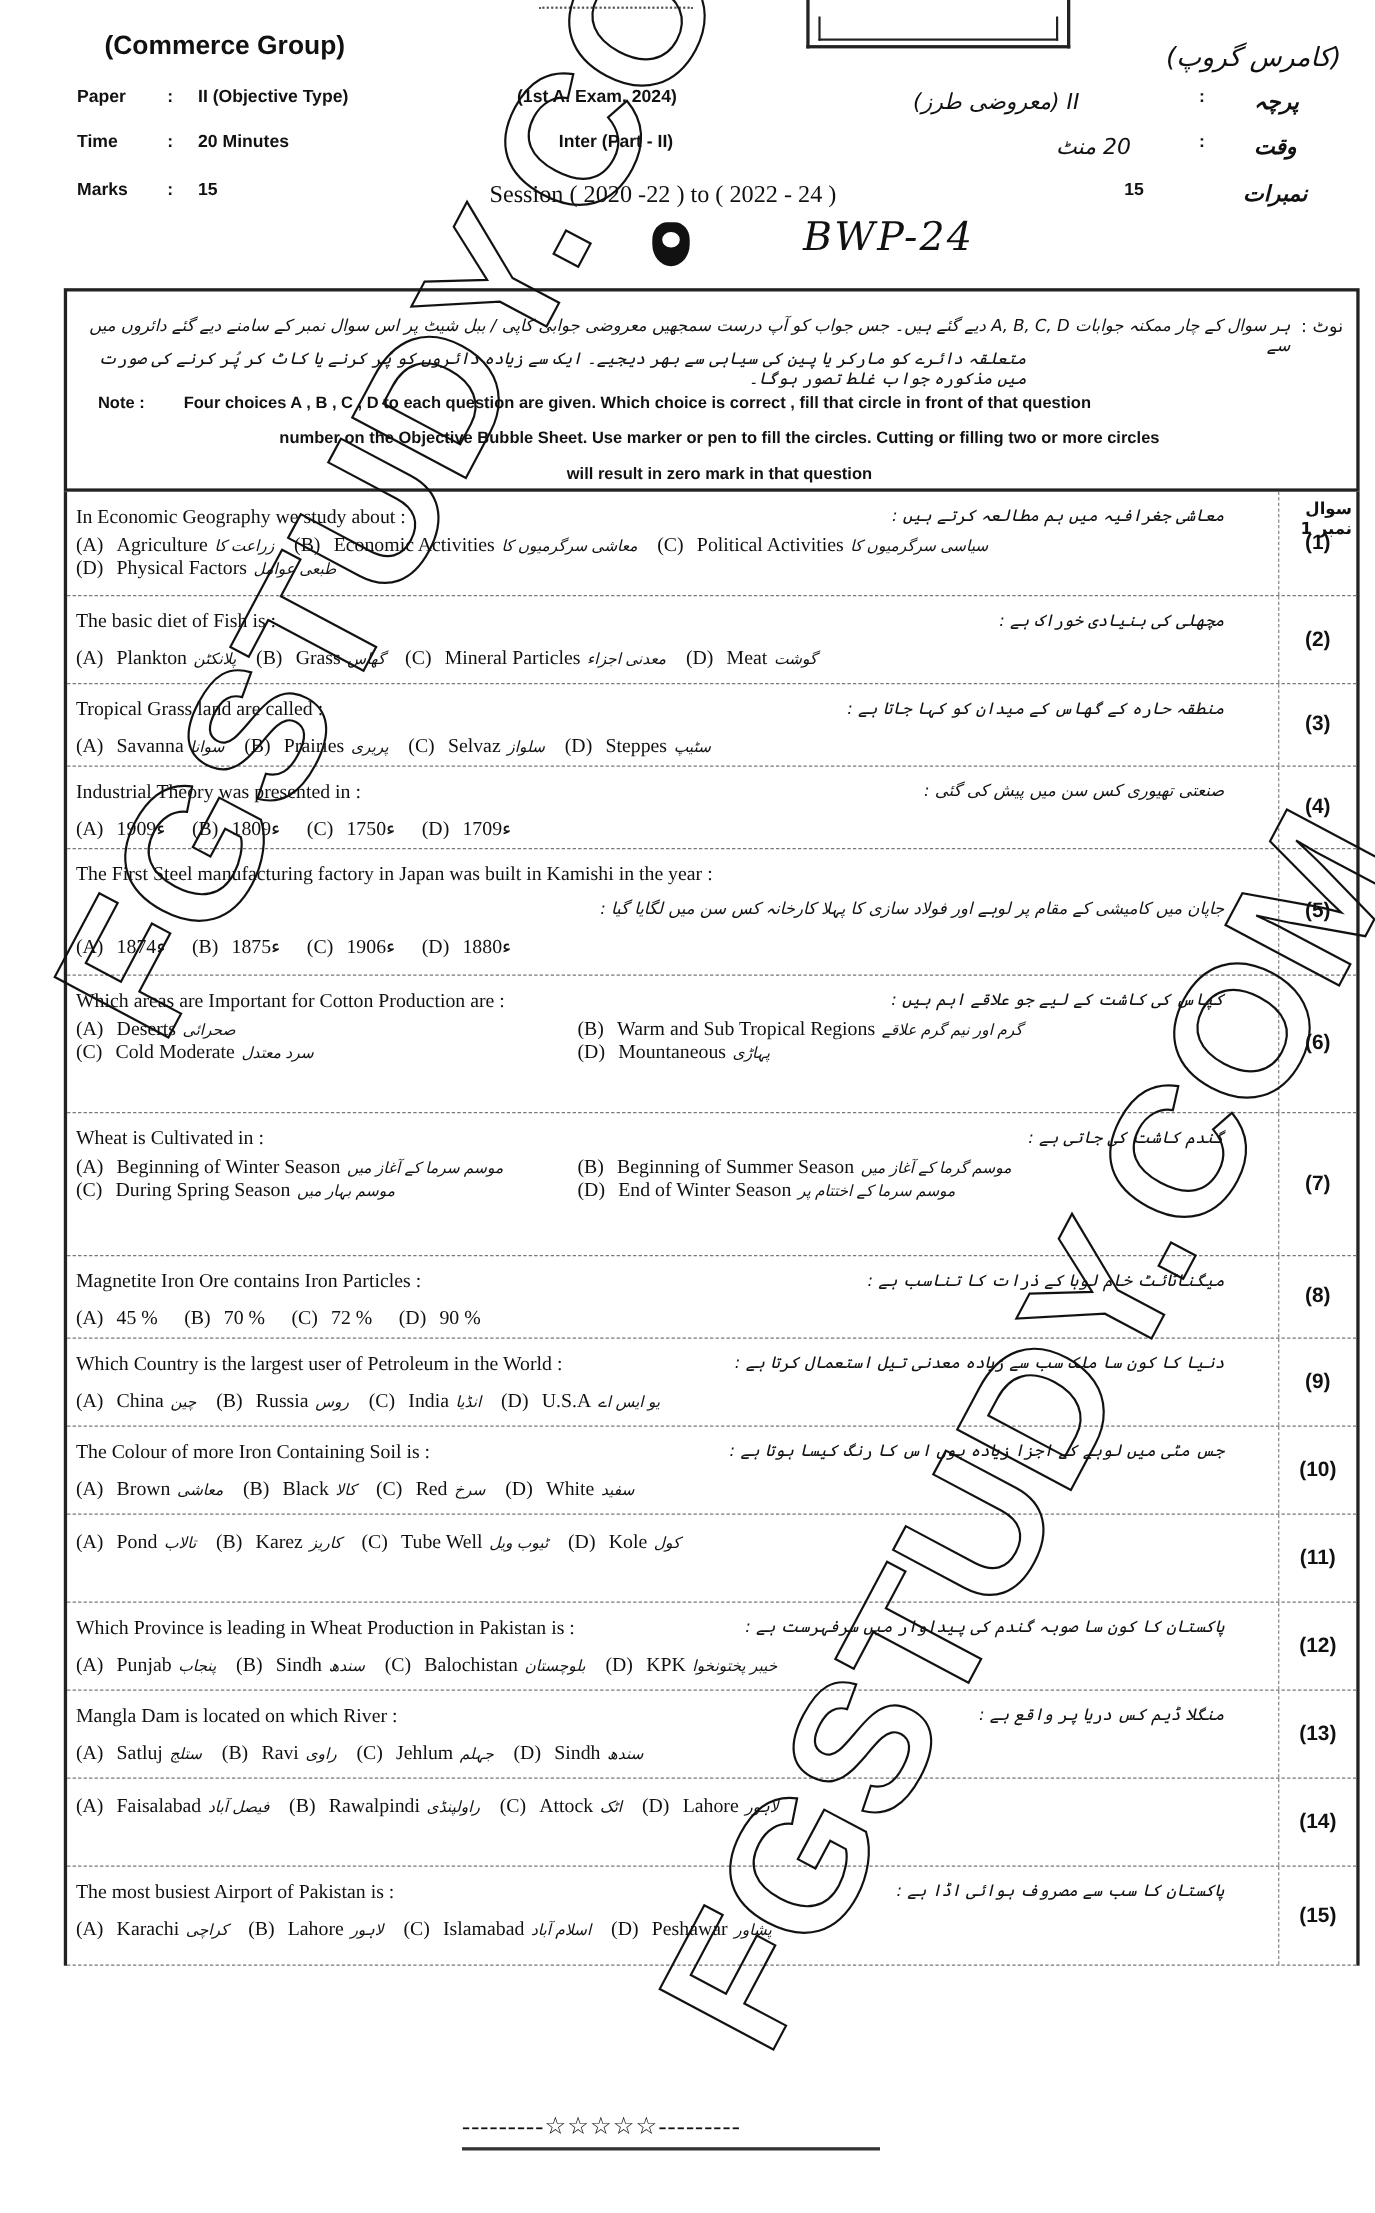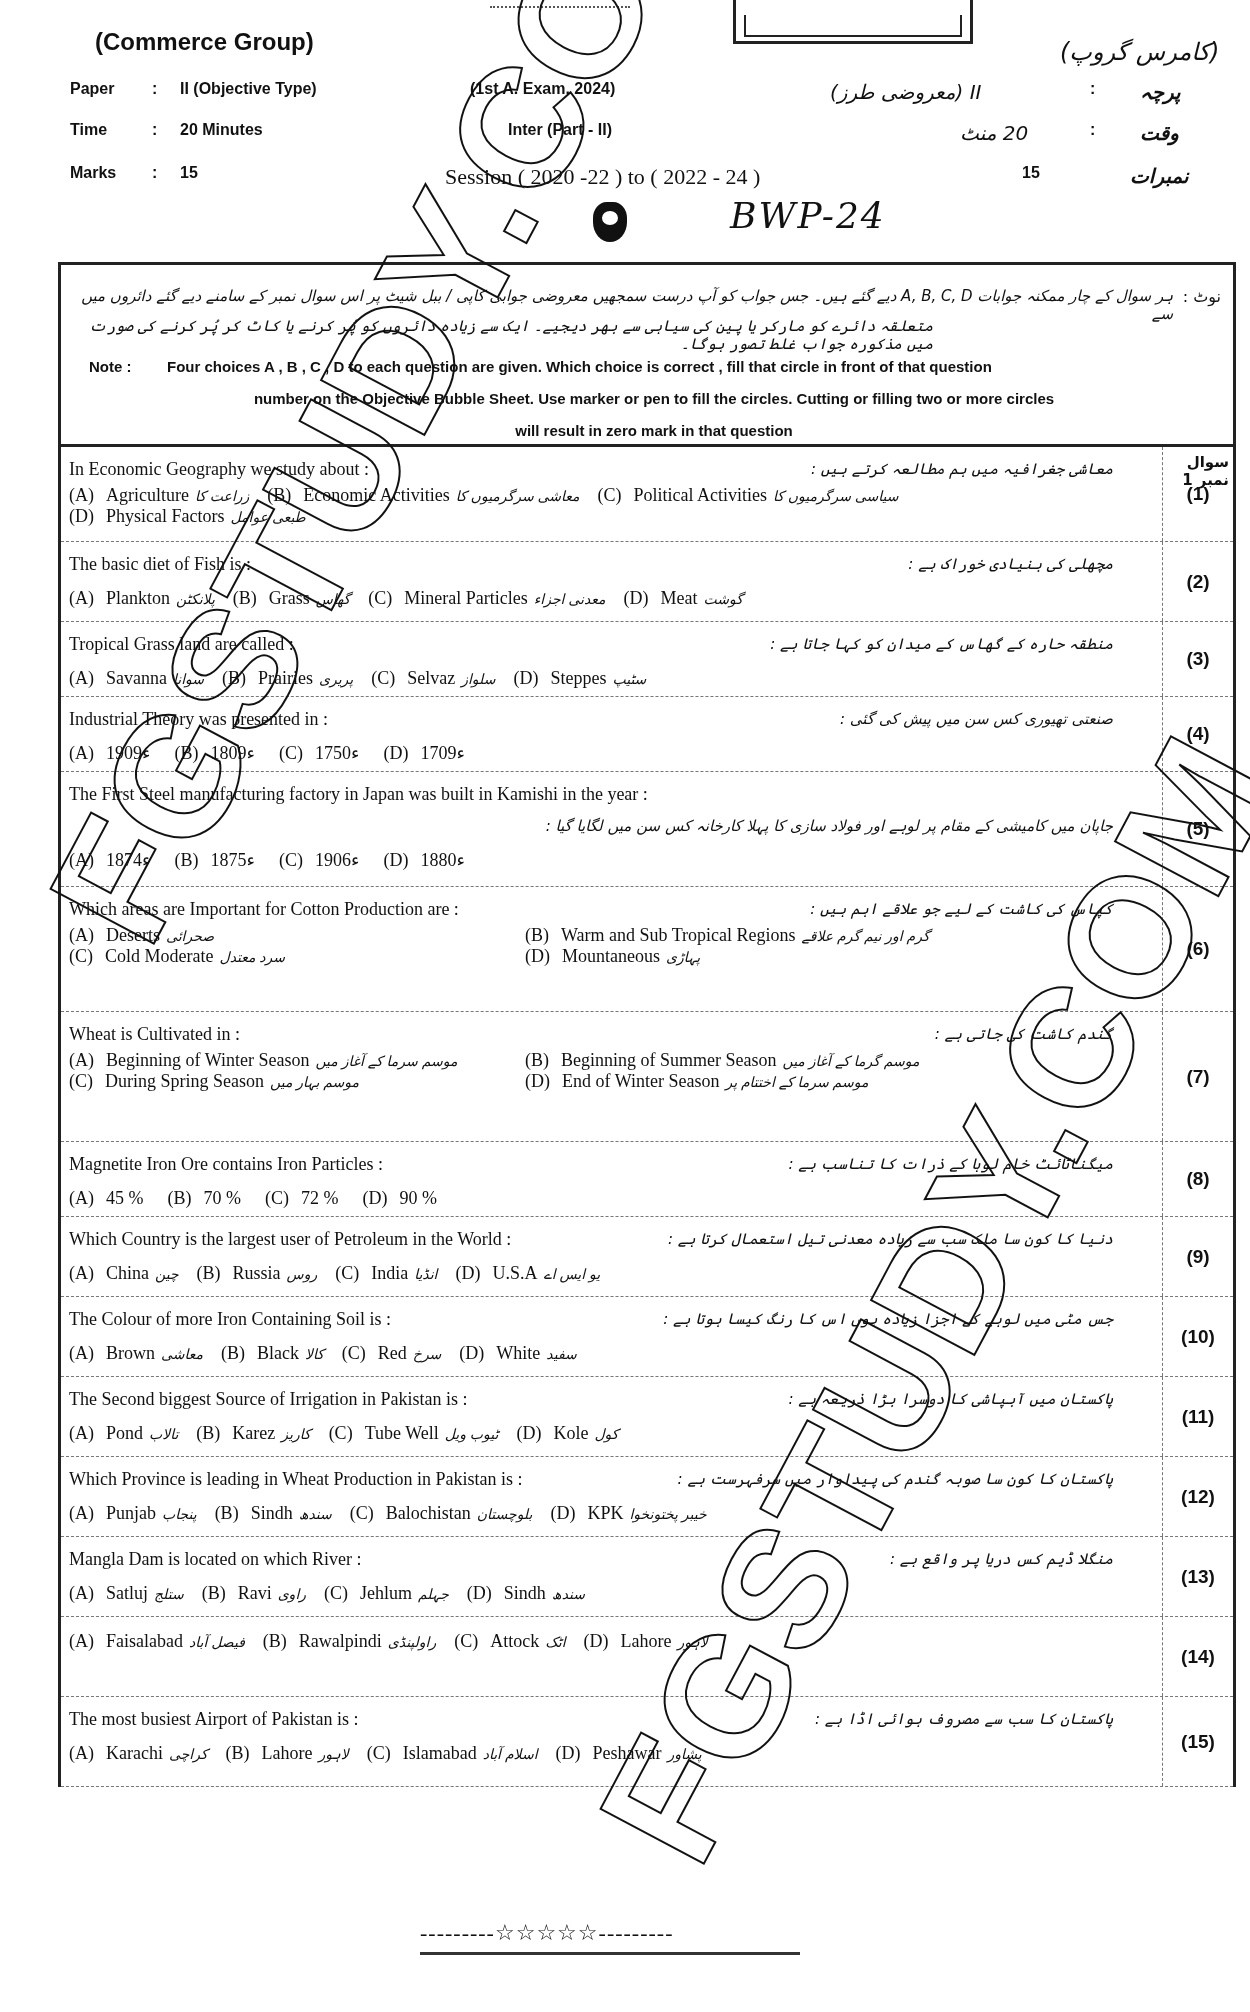--- a/index.html
+++ b/index.html
@@ -259,24 +259,20 @@
             <span class="opt"><span class="k">(C)</span><span>Red</span><span class="ur">سرخ</span></span>
             <span class="opt"><span class="k">(D)</span><span>White</span><span class="ur">سفید</span></span>
           </div>
         </div>
         <div class="num">
           <span>(10)</span>
         </div>
       </div>
       <div class="q" style="height: 80px;">
         <div class="body">
-          <div class="stem-row">
-            <span>The Second biggest Source of Irrigation in Pakistan is :</span>
-            <span class="stem-ur urdu">پاکستان میں آبپاشی کا دوسرا بڑا ذریعہ ہے :</span>
-          </div>
           <div class="opts">
             <span class="opt"><span class="k">(A)</span><span>Pond</span><span class="ur">تالاب</span></span>
             <span class="opt"><span class="k">(B)</span><span>Karez</span><span class="ur">کاریز</span></span>
             <span class="opt"><span class="k">(C)</span><span>Tube Well</span><span class="ur">ٹیوب ویل</span></span>
             <span class="opt"><span class="k">(D)</span><span>Kole</span><span class="ur">کول</span></span>
           </div>
         </div>
         <div class="num">
           <span>(11)</span>
         </div>

